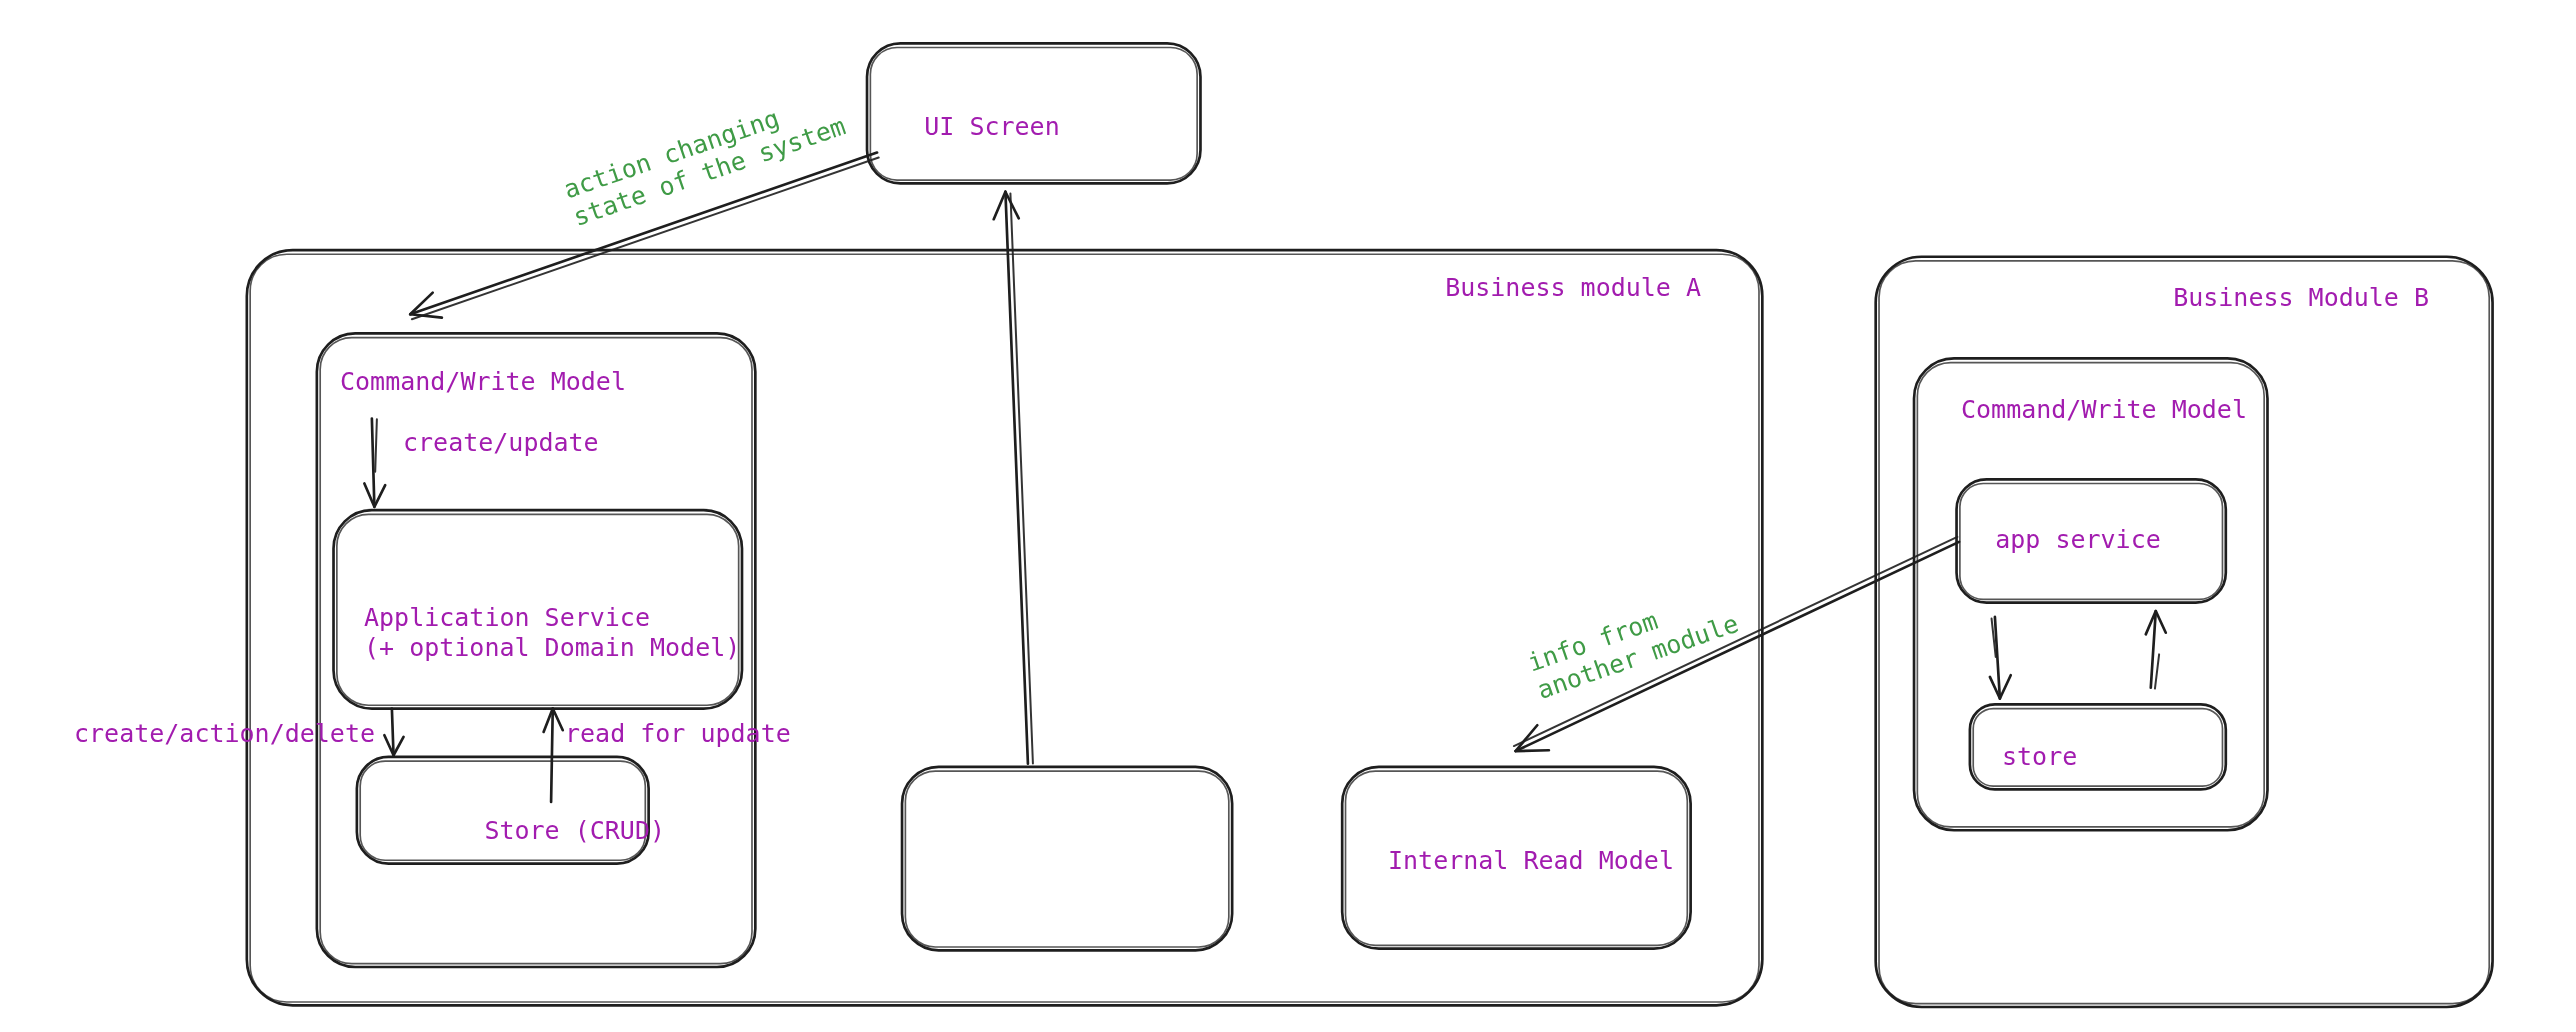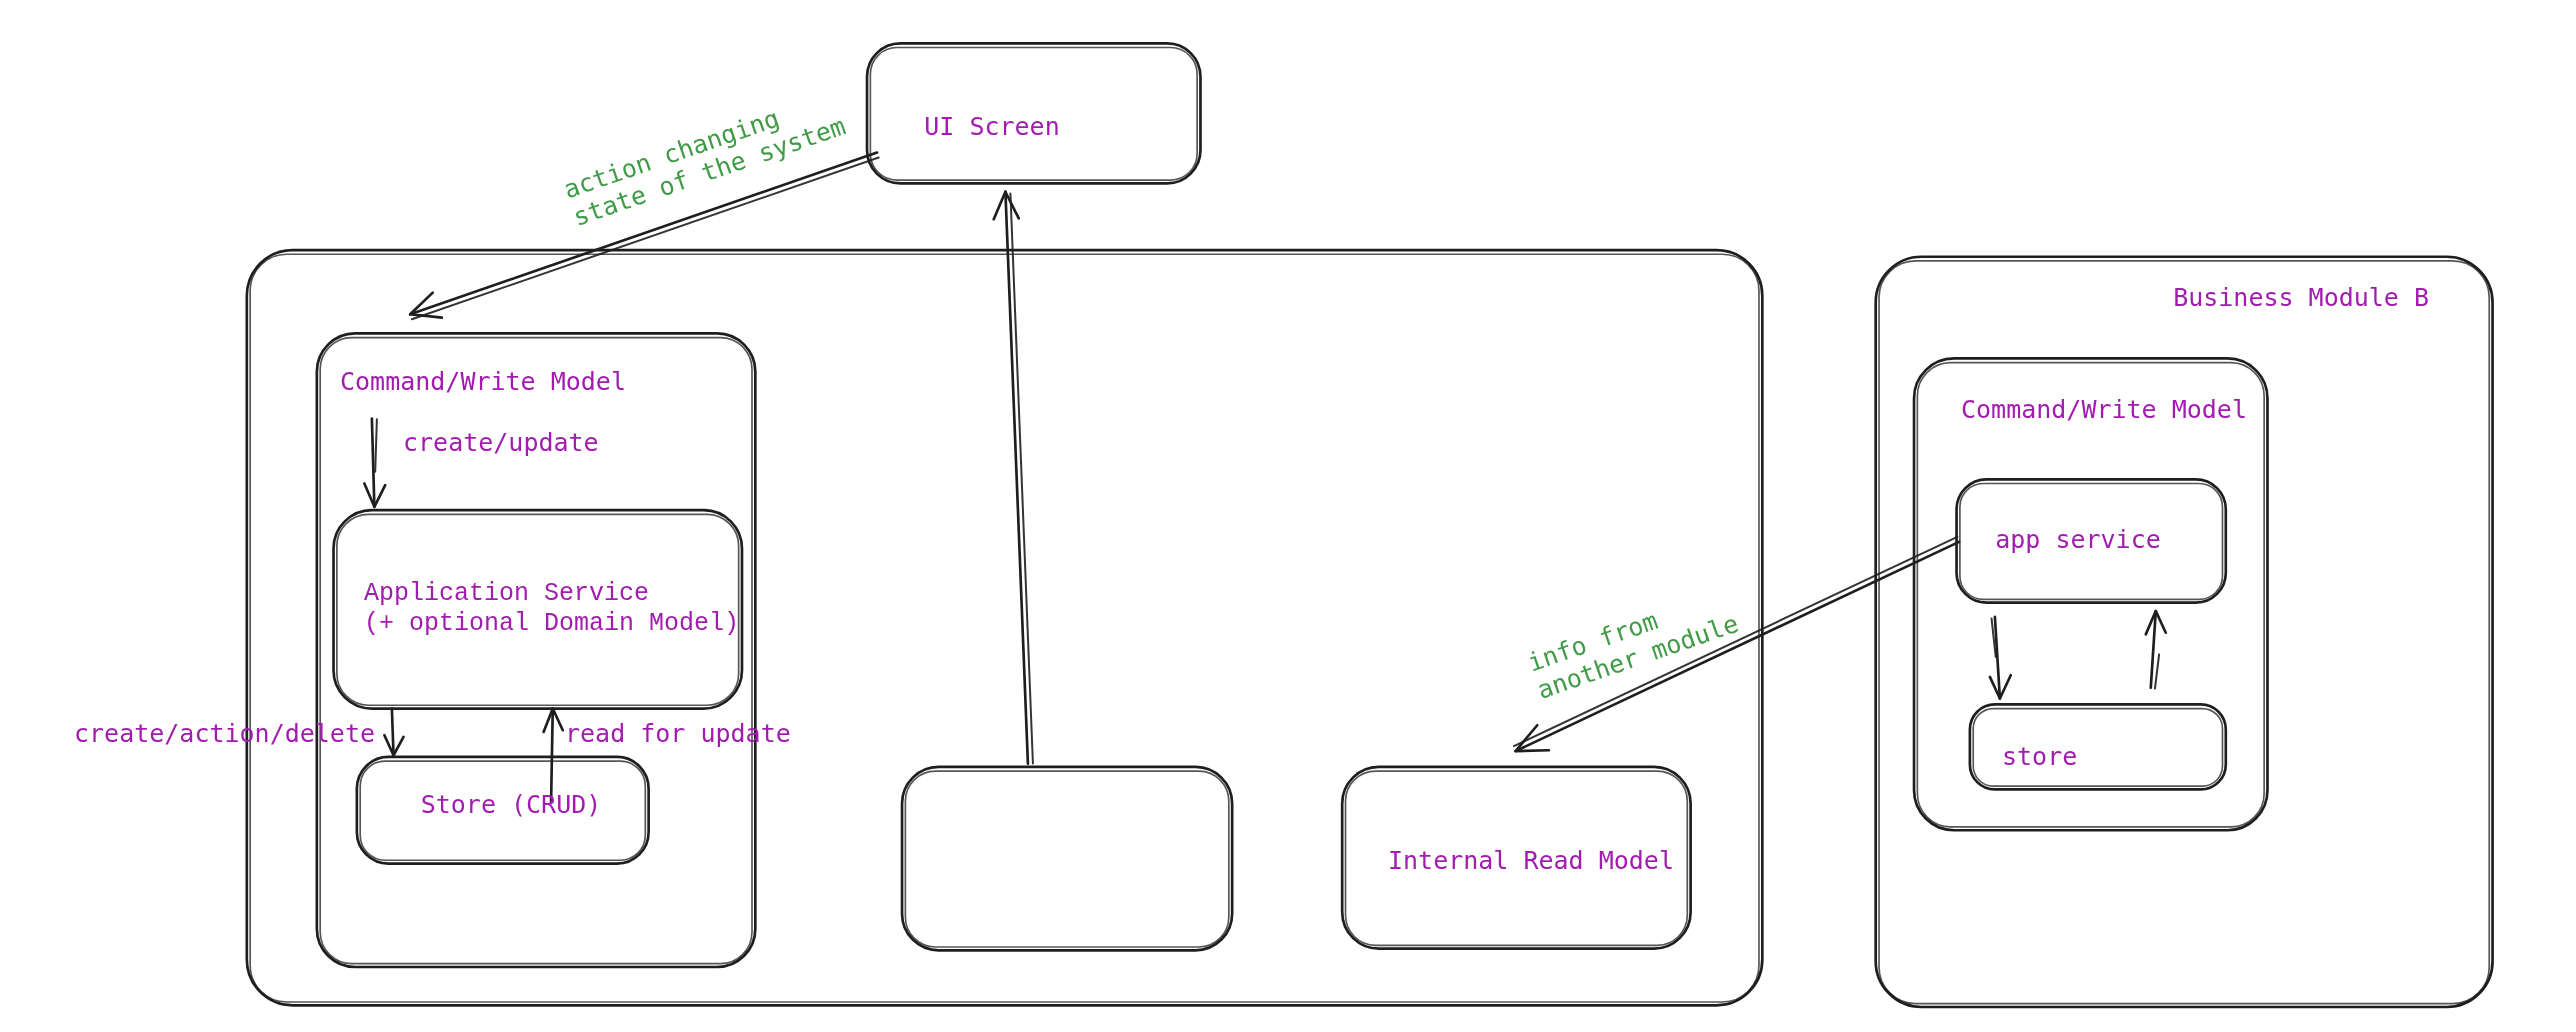--- a/index.html
+++ b/index.html
@@ -123,27 +123,28 @@
 
     <g>
       <path class="arrow" d="M2580,825 L2586,733"></path>
       <path class="arrow thin" d="M2585,826 L2590,785"></path>
       <path class="arrow" d="M2586,733 L2574,761 M2586,733 L2598,759"></path>
     </g>
   </svg>
 
   <div class="lbl center" style="left:867px;top:112px;width:250px;">UI Screen</div>
 
+  <div class="lbl right" style="left:1234px;top:273px;width:467px;">Business module A</div>
 
   <div class="lbl" style="left:340px;top:367px;">Command/Write Model</div>
 
-  <div class="lbl" style="left:364px;top:579px;font-family:Liberation Mono, monospace;">Application Service
+  <div class="lbl" style="left:364px;top:603px;">Application Service
 (+ optional Domain Model)</div>
 
-  <div class="lbl center" style="left:357px;top:790px;width:308px;">Store (CRUD)</div>
+  <div class="lbl center" style="left:357px;top:816px;width:308px;text-align:right;">Store (CRUD)</div>
 
 
   <div class="lbl center" style="left:1342px;top:846px;width:378px;">Internal Read Model</div>
 
   <div class="lbl right" style="left:2001px;top:283px;width:428px;">Business Module B</div>
 
   <div class="lbl" style="left:1961px;top:395px;">Command/Write Model</div>
 
   <div class="lbl center" style="left:1957px;top:525px;width:242px;">app service</div>
 

